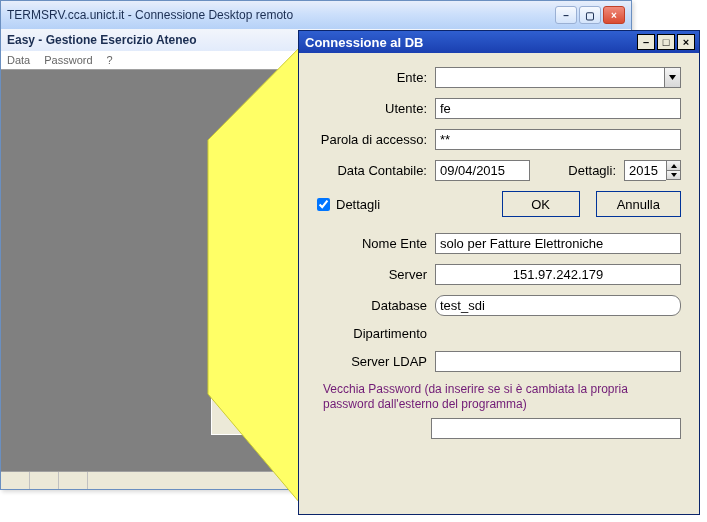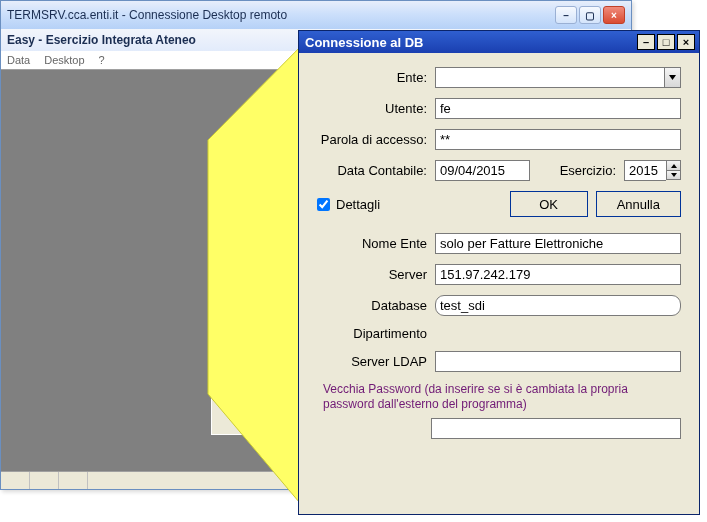--- a/index.html
+++ b/index.html
@@ -73,53 +73,53 @@
   .note { font-size:12px; color:#701a75; margin:10px 6px 4px 6px; line-height:1.25; }
 
   .bottom-pw-row { display:flex; justify-content:flex-end; margin-top:6px; }
   .bottom-pw-row .form-input { width:250px; }
 </style>
 </head>
 <body>
 
 <div class="rdp-window">
   <div class="rdp-titlebar">
-    <span class="rdp-title">TERMSRV.cca.enti.it - Connessione Desktop remoto</span>
+    <span class="rdp-title">TERMSRV.cca.unict.it - Connessione Desktop remoto</span>
     <div class="rdp-controls">
       <div class="rdp-btn">
           <span>–</span>
         </div>
       <div class="rdp-btn">
           <span>▢</span>
         </div>
       <div class="rdp-btn close">
           <span>×</span>
         </div>
     </div>
   </div>
 
   <div class="easy-window">
     <div class="easy-chrome">
       <div class="easy-titlebar">
-        <span class="easy-title">Easy - Esercizio Integrata Ateneo</span>
+        <span class="easy-title">Easy - Gestione Esercizio Ateneo</span>
         <div class="easy-controls">
           <div class="easy-btn">
               <span>–</span>
             </div>
           <div class="easy-btn">
               <span>▢</span>
             </div>
           <div class="easy-btn">
               <span>×</span>
             </div>
         </div>
       </div>
       <div class="easy-menubar">
         <span>Data</span>
-        <span>Desktop</span>
+        <span>Password</span>
         <span>?</span>
       </div>
     </div>
 
     <div class="easy-workspace">
 
       <div class="thumb">
         <div class="thumb-titlebar"><span>Connessione al DB</span></div>
         <div class="thumb-row">
             <span class="thumb-label">Ente:</span>
@@ -221,21 +221,21 @@
 
     <div class="form-row">
       <span class="form-label">Parola di accesso:</span>
       <input class="form-input" style="flex: 1 1 0%;" value="**">
     </div>
 
     <div class="form-row">
       <span class="form-label">Data Contabile:</span>
       <input class="form-input" style="width: 95px;" value="09/04/2015">
       <span style="flex:1;"></span>
-      <span style="color:#000;padding-right:8px;">Esercizio:</span>
+      <span style="color:#000;padding-right:8px;">Dettagli:</span>
       <div class="spinner">
         <input class="form-input" value="2015" style="">
         <div class="spin-btns">
           <div class="spin-btn">
               <svg viewBox="0 0 6 4">
                 <polygon points="3,0 6,4 0,4" fill="#000"></polygon>
               </svg>
             </div>
           <div class="spin-btn">
               <svg viewBox="0 0 6 4">
@@ -244,38 +244,38 @@
             </div>
         </div>
       </div>
     </div>
 
     <div class="section-check-row">
       <label class="chk">
         <input type="checkbox" checked="" style="">
         <span>Dettagli</span>
       </label>
-      <div style="display:flex;gap:8px;">
+      <div style="display:flex;gap:16px;">
         <div class="btn primary">
             <span>OK</span>
           </div>
         <div class="btn">
             <span>Annulla</span>
           </div>
       </div>
     </div>
 
     <div class="form-row">
       <span class="form-label">Nome Ente</span>
       <input class="form-input" style="flex: 1 1 0%;" value="solo per Fatture Elettroniche">
     </div>
 
     <div class="form-row">
       <span class="form-label">Server</span>
-      <input class="form-input" style="flex: 1 1 0%;" value="151.97.242.179">
+      <input class="form-input" style="flex: 1 1 0%; text-align: center;" value="151.97.242.179">
     </div>
 
     <div class="form-row">
       <span class="form-label">Database</span>
       <input class="form-input" style="flex: 1 1 0%; border-radius: 9px;" value="test_sdi">
     </div>
 
     <div class="form-row">
       <span class="form-label">Dipartimento</span>
     </div>

